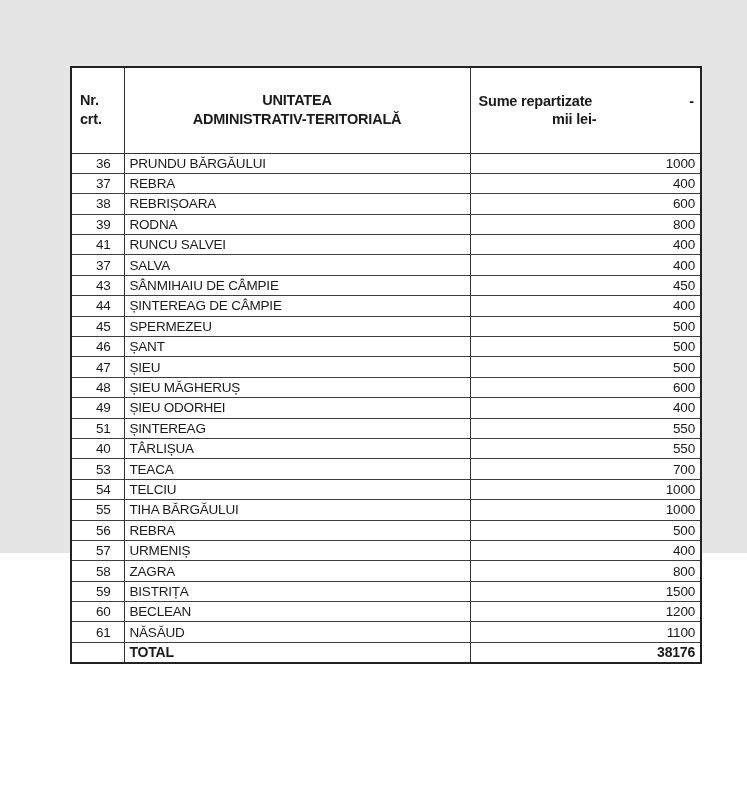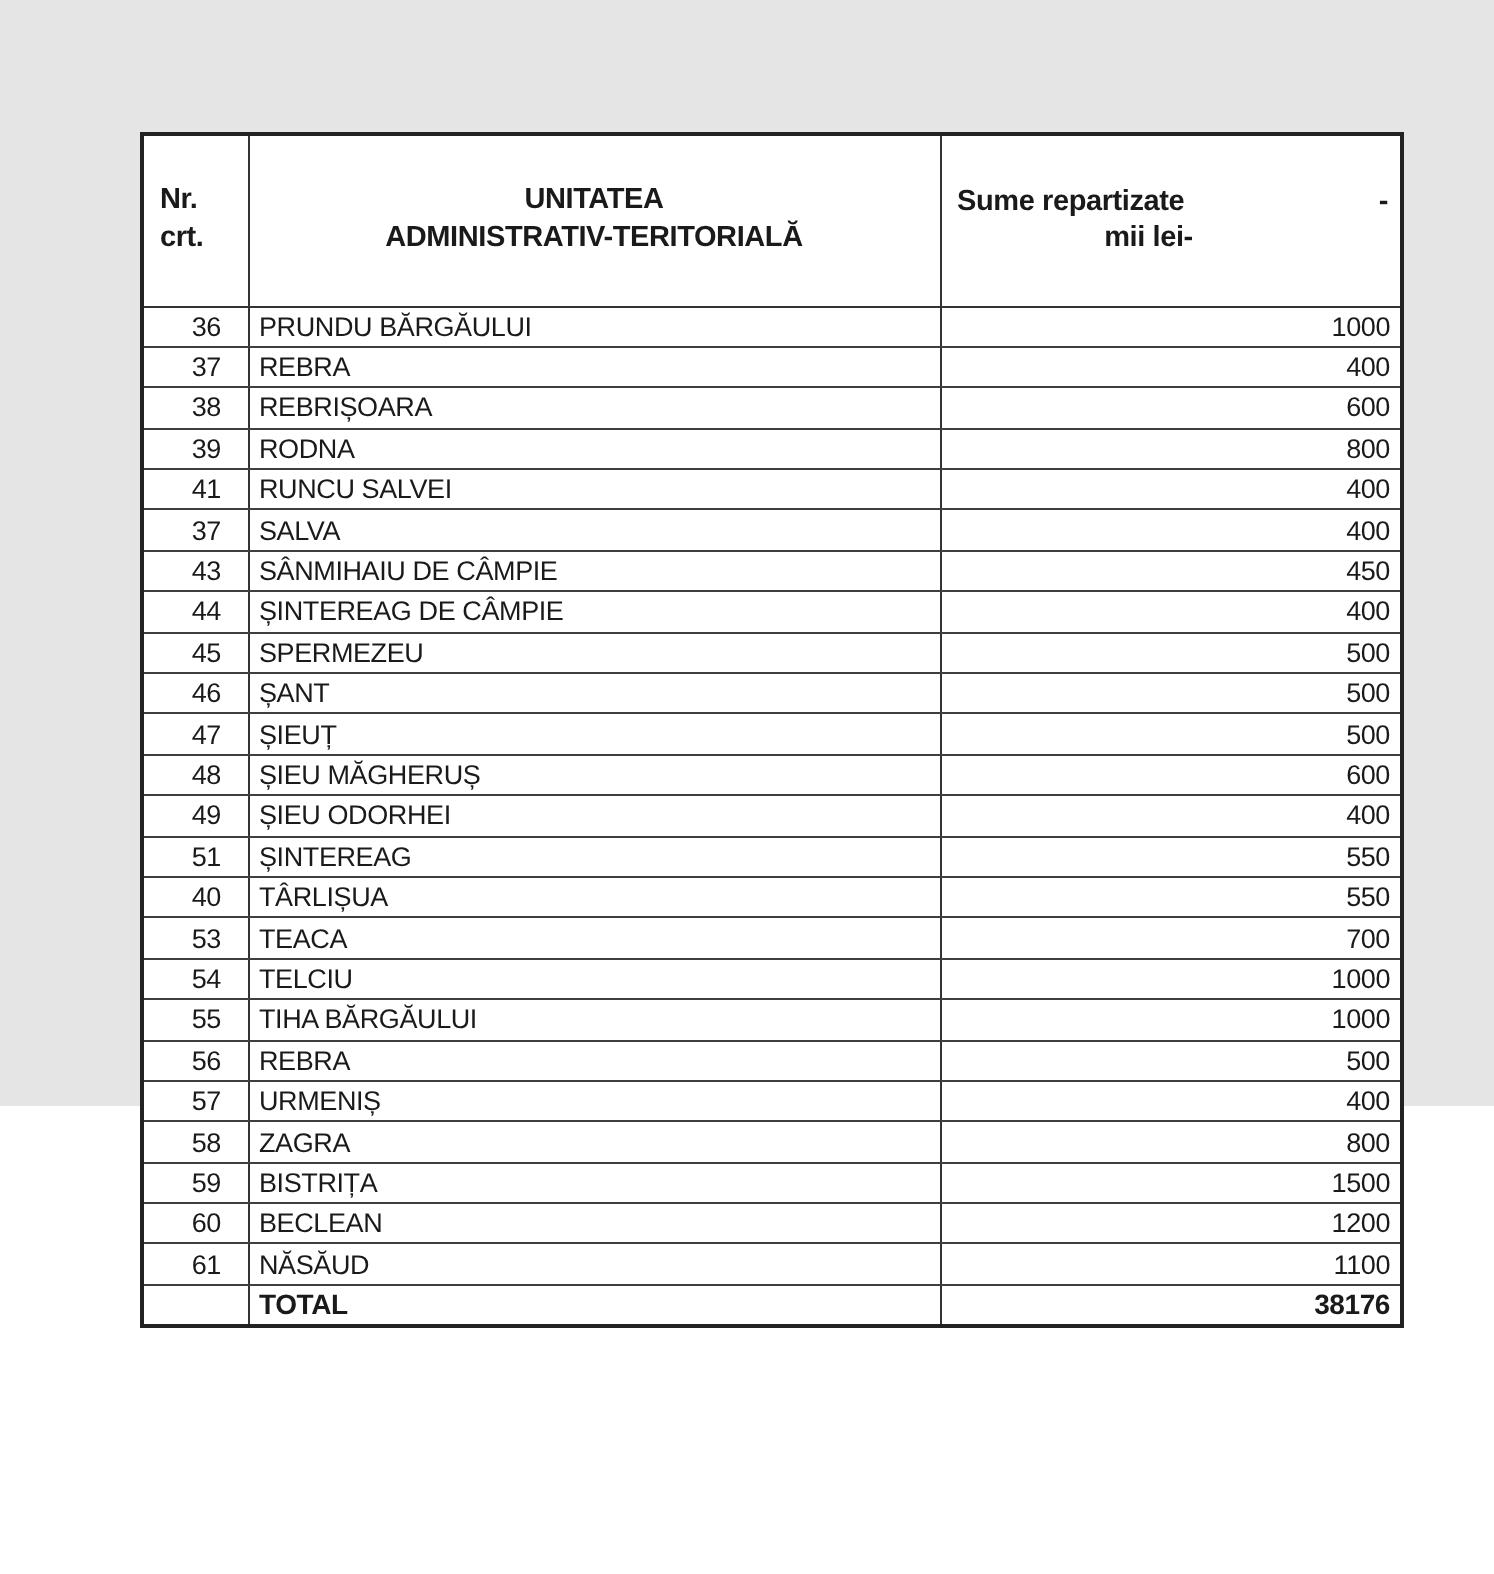--- a/index.html
+++ b/index.html
@@ -172,21 +172,21 @@
           <td class="col-name">SPERMEZEU</td>
           <td class="col-sum">500</td>
         </tr>
         <tr>
           <td class="col-nr">46</td>
           <td class="col-name">ȘANT</td>
           <td class="col-sum">500</td>
         </tr>
         <tr>
           <td class="col-nr">47</td>
-          <td class="col-name">ȘIEUȚ</td>
+          <td class="col-name">ȘIEU</td>
           <td class="col-sum">500</td>
         </tr>
         <tr>
           <td class="col-nr">48</td>
           <td class="col-name">ȘIEU MĂGHERUȘ</td>
           <td class="col-sum">600</td>
         </tr>
         <tr>
           <td class="col-nr">49</td>
           <td class="col-name">ȘIEU ODORHEI</td>

